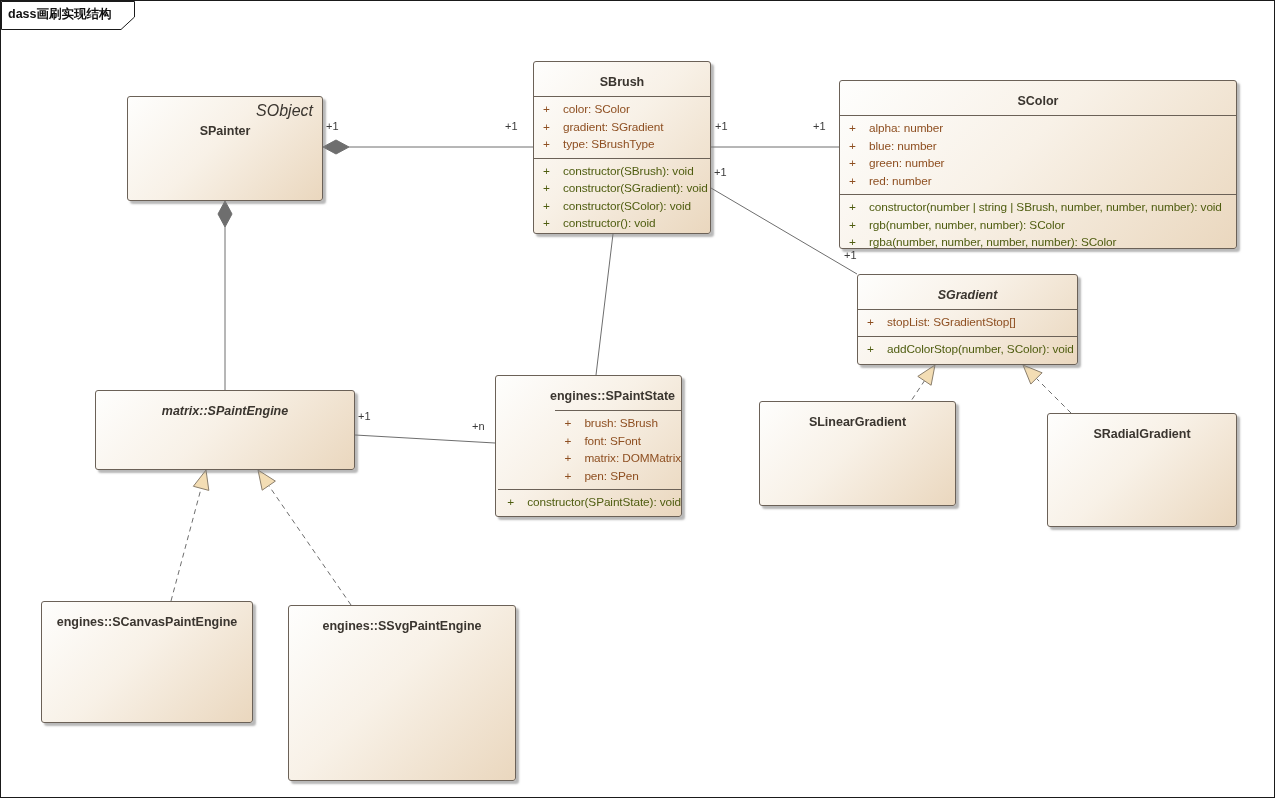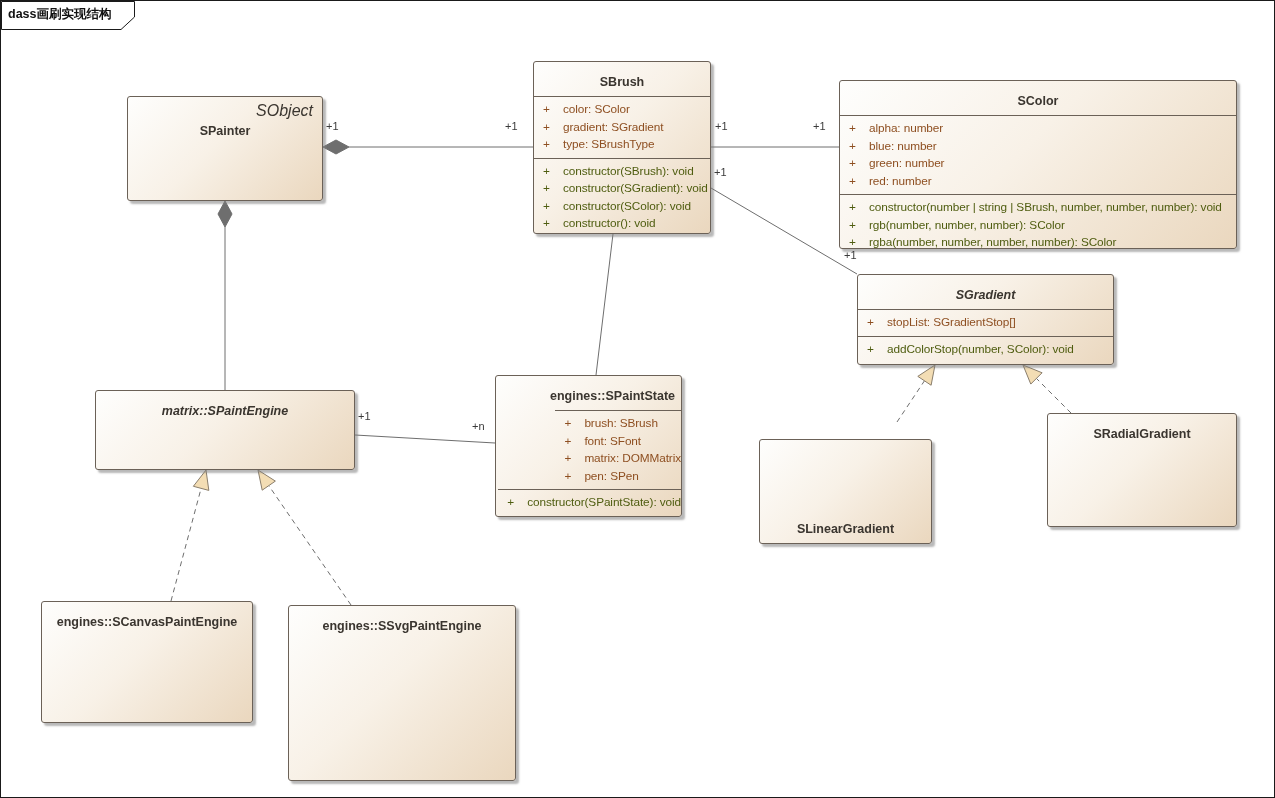--- a/index.html
+++ b/index.html
@@ -132,21 +132,21 @@
           <div class="member meth">
             <span class="plus">+</span>
             <span class="mtext">rgb(number, number, number): SColor</span>
           </div>
           <div class="member meth">
             <span class="plus">+</span>
             <span class="mtext">rgba(number, number, number, number): SColor</span>
           </div>
         </div>
       </div>
-      <div class="class-box" style="left: 856px; top: 273px; width: 257px; height: 91px;">
+      <div class="class-box" style="left: 856px; top: 273px; width: 221px; height: 91px;">
         <div class="cls-header"><span class="cls-name abstract">SGradient</span></div>
         <div class="compartment">
           <div class="member attr">
             <span class="plus">+</span>
             <span class="mtext">stopList: SGradientStop[]</span>
           </div>
         </div>
         <div class="compartment">
           <div class="member meth">
             <span class="plus">+</span>
@@ -177,21 +177,21 @@
             <span class="mtext">pen: SPen</span>
           </div>
         </div>
         <div class="compartment">
           <div class="member meth">
             <span class="plus">+</span>
             <span class="mtext">constructor(SPaintState): void</span>
           </div>
         </div>
       </div>
-      <div class="class-box" style="left: 758px; top: 438px; width: 173px; height: 105px; justify-content: flex-end;">
+      <div class="class-box" style="left: 758px; top: 400px; width: 197px; height: 105px;">
         <div class="cls-header"><span class="cls-name">SLinearGradient</span></div>
       </div>
       <div class="class-box" style="left: 1046px; top: 412px; width: 190px; height: 114px;">
         <div class="cls-header"><span class="cls-name">SRadialGradient</span></div>
       </div>
       <div class="class-box" style="left: 40px; top: 600px; width: 212px; height: 122px;">
         <div class="cls-header"><span class="cls-name">engines::SCanvasPaintEngine</span></div>
       </div>
       <div class="class-box" style="left: 287px; top: 604px; width: 228px; height: 176px;">
         <div class="cls-header"><span class="cls-name">engines::SSvgPaintEngine</span></div>

